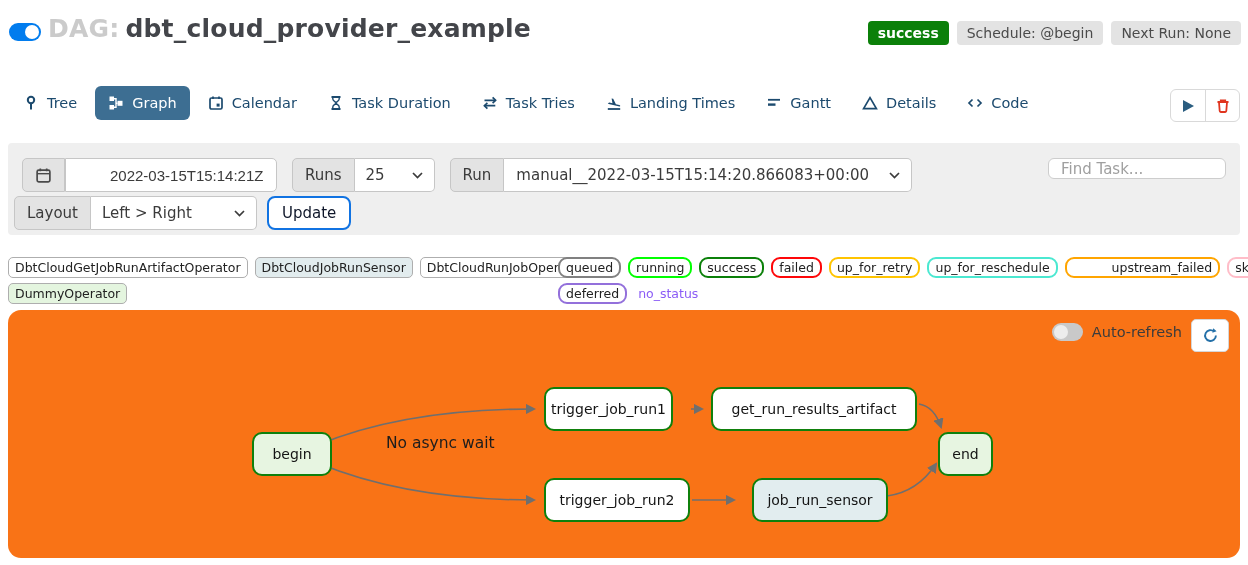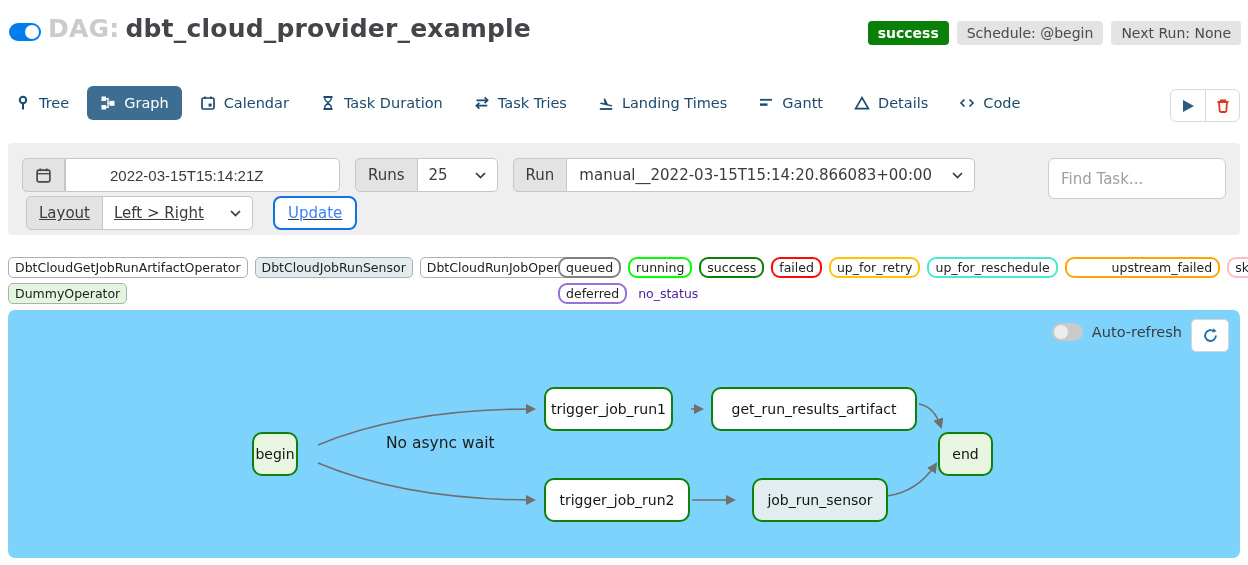--- a/index.html
+++ b/index.html
@@ -17,79 +17,79 @@
     border-radius:50%; background:#fff; }
   .dag-title { position:absolute; left:48px; top:14px; font-size:25px; font-weight:bold;
     color:#43454a; letter-spacing:.2px; white-space:nowrap; }
   .dag-prefix { color:#cbcbcb; margin-right:6px; }
   .header-badges { position:absolute; right:7px; top:21px; display:flex; gap:8px; align-items:center; }
   .badge { font-size:14px; line-height:1; padding:5px 10px; border-radius:4px;
     background:#e3e3e3; color:#4b4b4b; white-space:nowrap; }
   .badge.success { background:#0b8009; color:#fff; font-weight:600; }
 
   
-  .tabbar { position:absolute; top:86px; left:2px; display:flex; align-items:center; gap:5px; }
+  .tabbar { position:absolute; top:86px; left:10px; display:flex; align-items:center; gap:5px; }
   .tab { display:flex; align-items:center; gap:8px; padding:9px 13px; font-size:14.5px;
     color:#1c4a6e; border-radius:6px; cursor:pointer; white-space:nowrap; }
   .tab.active { background:#3d6e92; color:#fff; }
   .top-actions { position:absolute; top:89px; right:8px; display:flex;
     border:1px solid #d9d9d9; border-radius:6px; background:#fff; overflow:hidden; }
   .abtn { width:34px; height:31px; display:flex; align-items:center; justify-content:center; cursor:pointer; }
   .abtn + .abtn { border-left:1px solid #d9d9d9; }
 
   
   .filterbar { position:absolute; top:143px; left:8px; right:8px; height:92px;
     background:#efefef; border-radius:4px; }
   .frow1 { position:absolute; top:15px; left:14px; display:flex; gap:15px; }
-  .frow2 { position:absolute; top:53px; left:18px; display:flex; gap:20px;text-decoration:underline; }
+  .frow2 { position:absolute; top:53px; left:6px; display:flex; gap:10px; }
   .group { display:flex; height:34px; }
   .addon { background:#e3e3e3; border:1px solid #c6c6c6; padding:0 12px; font-size:15px;
     color:#3b3b3b; border-radius:5px 0 0 5px; display:flex; align-items:center; }
   .ctrl { background:#fff; border:1px solid #c6c6c6; border-left:none; padding:0 11px;
     font-size:15px; color:#3b3b3b; border-radius:0 5px 5px 0; display:flex;
     align-items:center; gap:10px; cursor:pointer; white-space:nowrap; }
   .ctrl .chev { margin-left:auto; }
   input.ctrl { cursor:text; }
-  .find-task { position:absolute; top:15px; right:14px; width:178px; height:41px;
+  .find-task { position:absolute; top:15px; right:14px; width:178px; height:21px;
     border:1px solid #cdcdcd; border-radius:6px; background:#fff; padding:0 12px;
     font-size:15px; color:#7f1d1d; font-family:inherit; }
   .find-task::placeholder { color:#9f9f9f; }
-  .update-btn { border:2px solid #1173e2; color:#3b82f6; background:#fff; border-radius:8px;
+  .update-btn { border:2px solid #1173e2; color:#0f172a; background:#fff; border-radius:8px;
     font-size:15px; padding:0 13px; height:34px; cursor:pointer; font-family:inherit; }
 
   
   .legend { position:absolute; top:257px; left:8px; right:0; height:48px; }
   .ops { position:absolute; left:0; top:0; }
   .states { position:absolute; left:550px; top:0; }
   .lrow { display:flex; gap:7px; margin-bottom:5px; align-items:center; }
   .opchip { border:1px solid #aeaeae; border-radius:5px; padding:2px 6px; font-size:12.5px;
     color:#222; background:#fff; white-space:nowrap; }
   .stchip { border:2px solid #888; border-radius:9px; padding:1px 6px; font-size:12.5px;
     color:#222; background:#fff; white-space:nowrap; }
-  .stplain { font-size:12.5px; color:#4c1d95; padding:0 4px; }
+  .stplain { font-size:12.5px; color:#8b5cf6; padding:0 4px; }
 
   
   .graph-panel { position:absolute; top:310px; left:8px; right:8px; height:248px;
-    background:#7dd3fc; border-radius:7px;padding-left:44px; }
+    background:#f97316; border-radius:13px;padding-left:44px; }
   .autorefresh { position:absolute; top:13px; right:58px; display:flex; align-items:center;
     gap:9px; font-size:14.5px; color:#3c3c3c; }
   .ar-toggle { width:31px; height:18px; border-radius:9px; background:#c9c9c9;
     position:relative; cursor:pointer; }
   .ar-toggle .knob { position:absolute; left:2px; top:2px; width:14px; height:14px;
     border-radius:50%; background:#ededed; }
   .refresh-btn { position:absolute; top:9px; right:11px; width:38px; height:33px;
     background:#fff; border:1px solid #d6d6d6; border-radius:5px; display:flex;
     align-items:center; justify-content:center; cursor:pointer; }
   .edges { position:absolute; left:0; top:0; pointer-events:none; }
   .node { position:absolute; height:44px; border:2px solid #0f800c; border-radius:10px;
     background:#fff; display:flex; align-items:center; justify-content:center;
     font-size:14px; color:#141414; cursor:pointer; }
   .node.green { background:#e7f5e1; }
   .node.sensor { background:#e2edef; }
-  #node-begin { left:244px; top:122px; width:46px; }
+  #node-begin { left:244px; top:122px; width:80px; }
   #node-tjr1  { left:536px; top:77px;  width:129px; }
   #node-grra  { left:703px; top:77px;  width:206px; }
   #node-tjr2  { left:536px; top:168px; width:146px; }
   #node-jrs   { left:744px; top:168px; width:136px;text-align:center; }
   #node-end   { left:930px; top:122px; width:55px; }
   .edge-label { position:absolute; font-size:15.5px; color:#1d1d1d; white-space:nowrap; }
   #elabel-0 { left:378px; top:108px;margin-top:16px; }
   #elabel-1 { left:321px; top:201px; }
 </style>
 </head>
@@ -216,21 +216,21 @@
     <div class="group">
       <span class="addon">
           <span>
             <svg width="17" height="17" viewBox="0 0 16 16">
               <rect x="2" y="3" width="12" height="11" rx="1.5" fill="none" stroke="#4a4a4a" stroke-width="1.6"></rect>
               <path d="M5 1.4 V4 M11 1.4 V4" stroke="#4a4a4a" stroke-width="1.6"></path>
               <path d="M2 6.3 H14" stroke="#4a4a4a" stroke-width="1.3"></path>
             </svg>
           </span>
         </span>
-      <input class="ctrl" style="width: 275px; border-left: 1px solid rgb(198, 198, 198); border-radius: 0px 5px 5px 0px; padding-left: 44px;" value="2022-03-15T15:14:21Z">
+      <input class="ctrl" style="width: 212px; border-left: 1px solid rgb(198, 198, 198); border-radius: 0px 5px 5px 0px; padding-left: 44px;" value="2022-03-15T15:14:21Z">
     </div>
     <div class="group">
       <span class="addon">Runs</span>
       <span class="ctrl" style="width:80px;">
           <span>25</span>
           <span class="chev">
             <svg width="11" height="7" viewBox="0 0 11 7">
               <path d="M1 1 L5.5 5.5 L10 1" fill="none" stroke="#3b3b3b" stroke-width="1.7"></path>
             </svg>
           </span>
@@ -245,21 +245,21 @@
               <path d="M1 1 L5.5 5.5 L10 1" fill="none" stroke="#3b3b3b" stroke-width="1.7"></path>
             </svg>
           </span>
         </span>
     </div>
   </div>
   <input class="find-task" placeholder="Find Task..." style="">
   <div class="frow2">
     <div class="group">
       <span class="addon">Layout</span>
-      <span class="ctrl" style="width:150px;">
+      <span class="ctrl" style="width:166px;">
           <span>Left &gt; Right</span>
           <span class="chev">
             <svg width="11" height="7" viewBox="0 0 11 7">
               <path d="M1 1 L5.5 5.5 L10 1" fill="none" stroke="#3b3b3b" stroke-width="1.7"></path>
             </svg>
           </span>
         </span>
     </div>
     <button class="update-btn">Update</button>
   </div>

